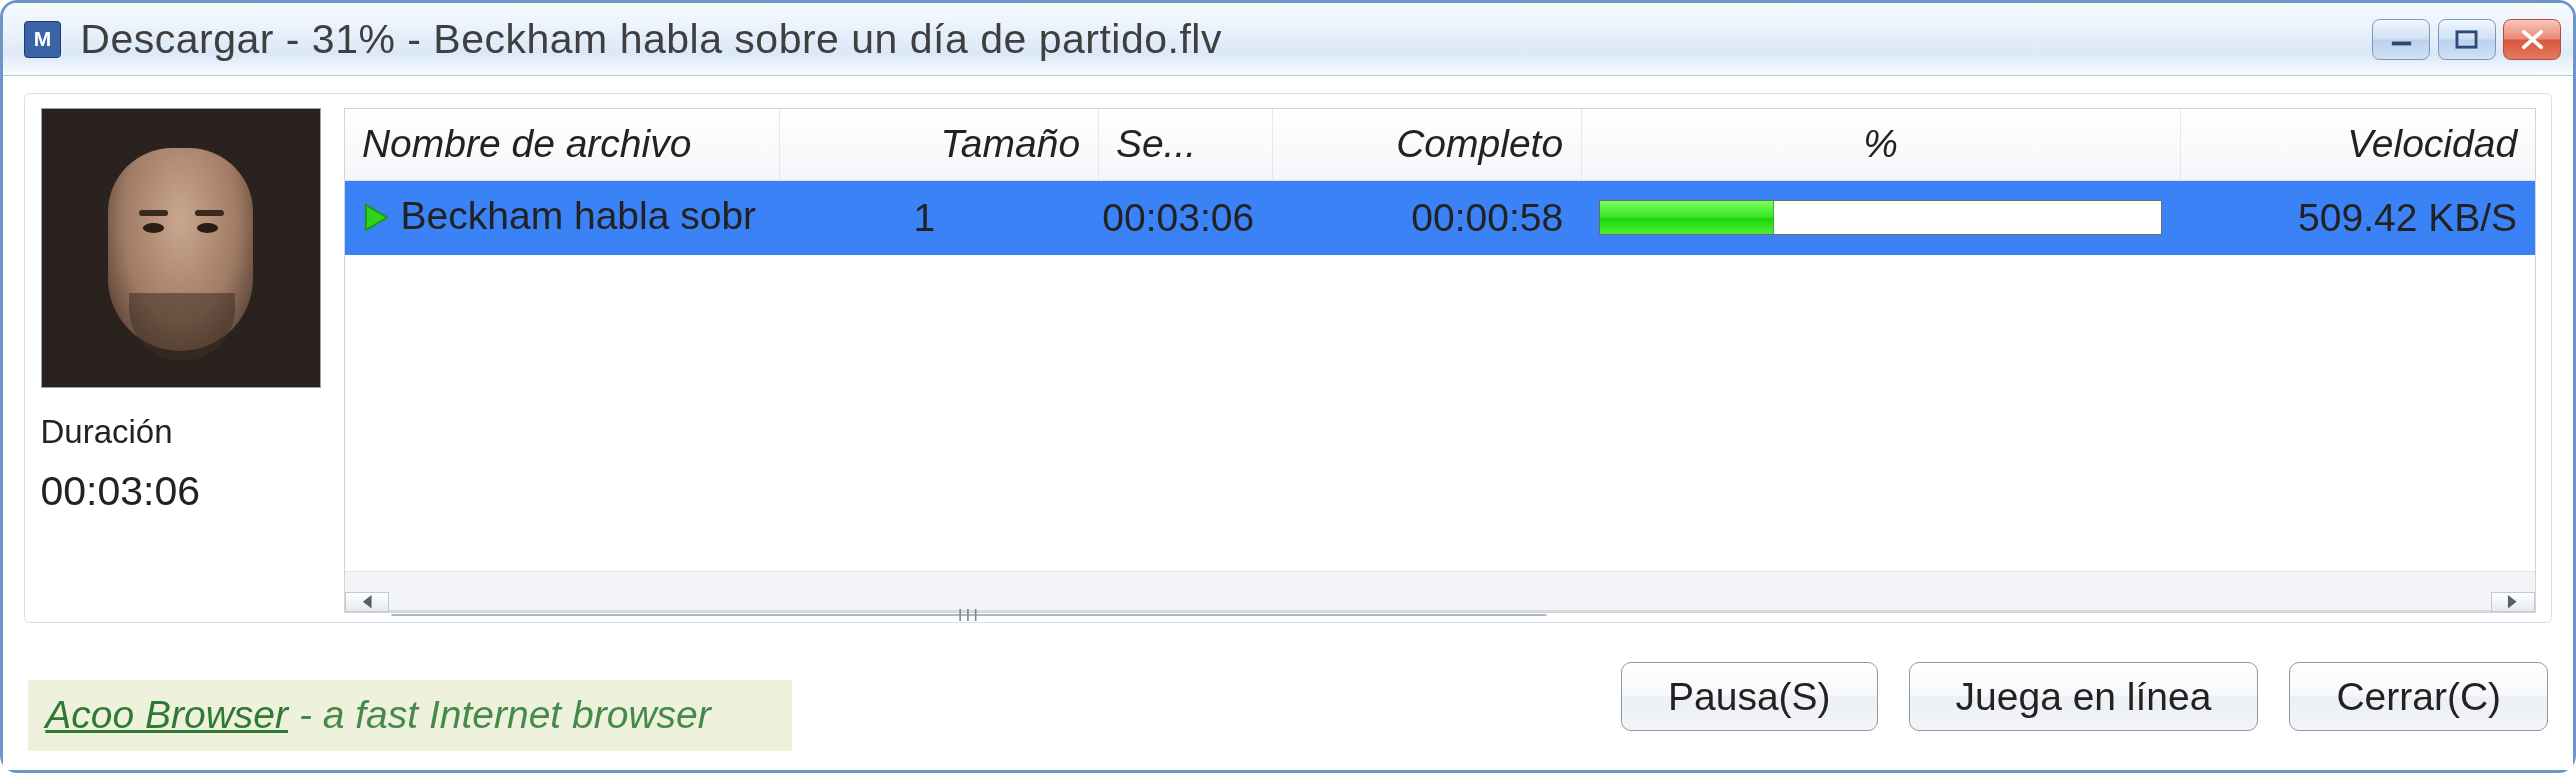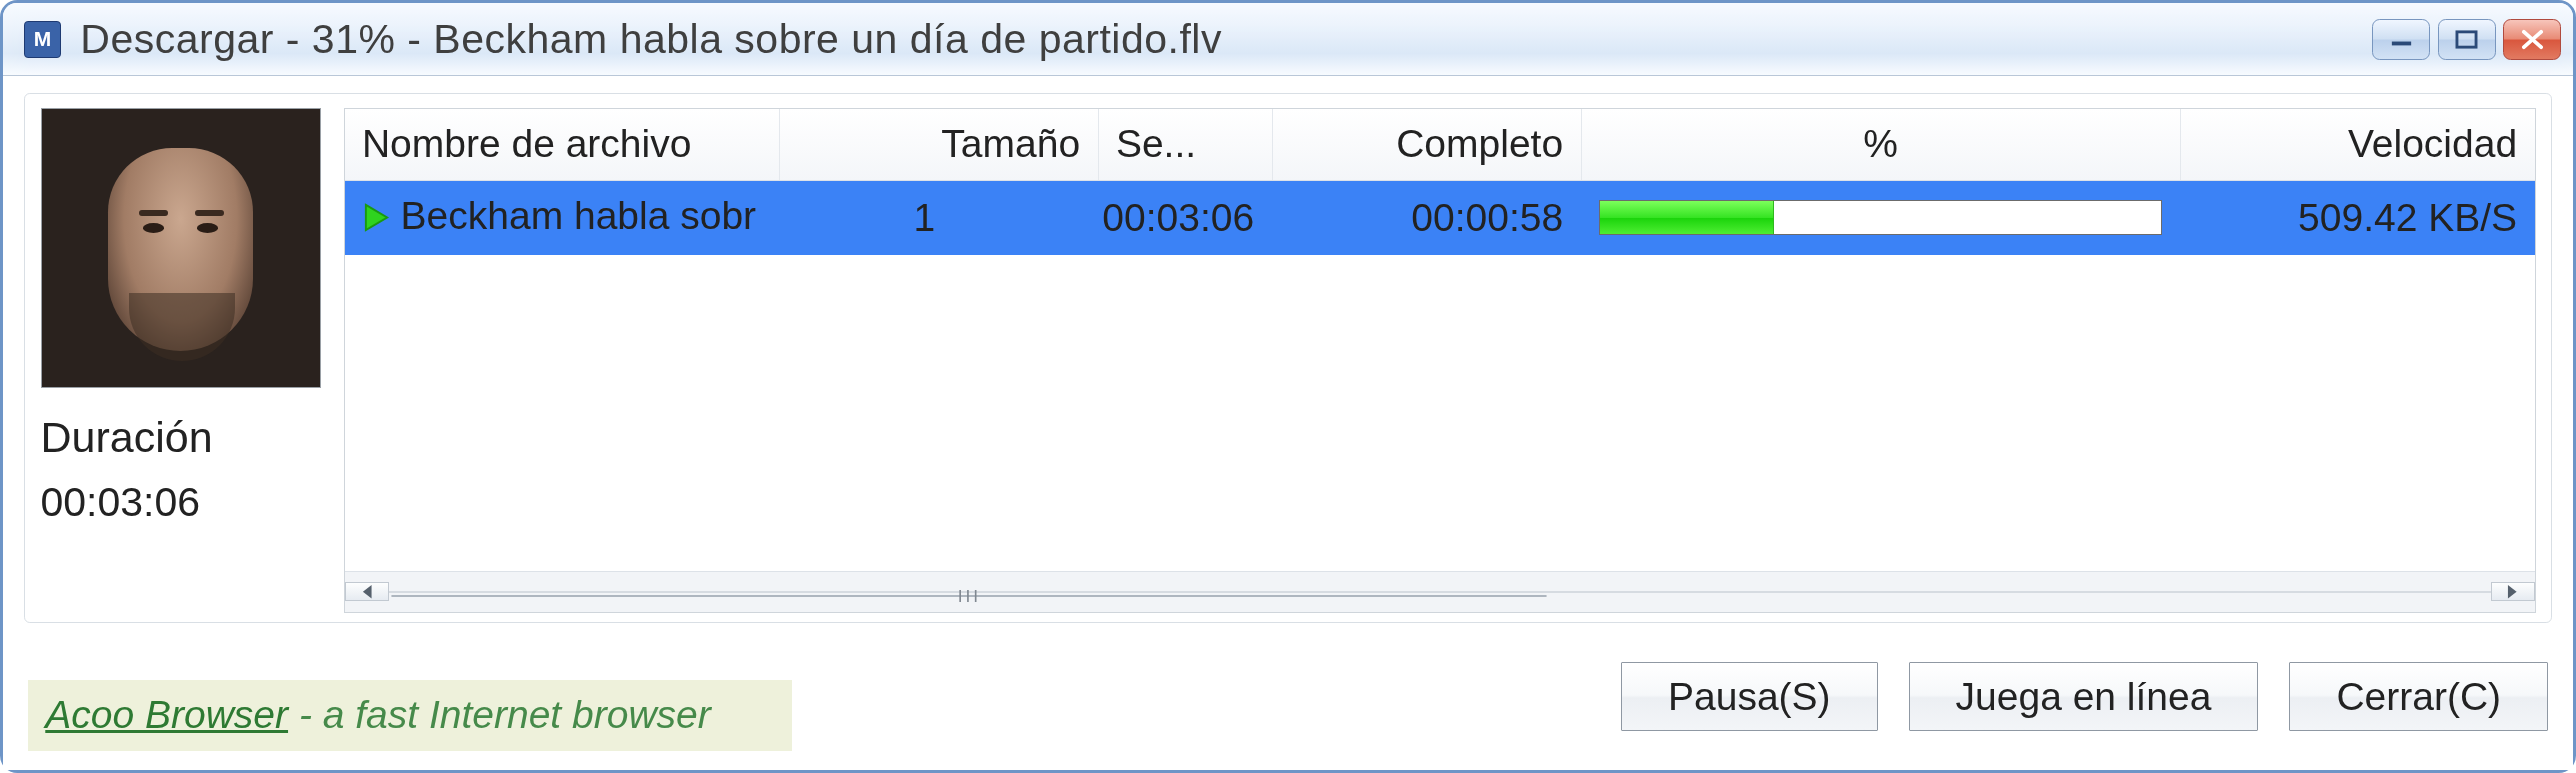--- a/index.html
+++ b/index.html
@@ -82,35 +82,36 @@
     position: absolute; left: 66px; top: 39px; width: 145px; height: 203px;
     background: radial-gradient(ellipse at 50% 35%, #caa78f 0%, #a17c65 55%, #5b4336 85%);
     border-radius: 77px 77px 87px 87px;
   }
   .thumb .eye { position: absolute; width: 21px; height: 9.7px; background:#2a1d16; border-radius: 50%; }
   .thumb .eye.l { left: 101px; top: 114px; }
   .thumb .eye.r { left: 155px; top: 114px; }
   .thumb .brow { position:absolute; width:29px;height:5.8px;background:#3a2a20;border-radius:2.9px; }
   .thumb .brow.l{ left:97px; top:101px; } .thumb .brow.r{ left:153px; top:101px; }
   .thumb .beard{ position:absolute; left:87px; top:184px; width:106px; height:68px; background:rgba(60,45,35,0.55); border-radius: 0 0 58px 58px; }
-  .dur-lbl { font-size: 43px; color:#222; margin-top: 25px; }
+  .dur-lbl { font-size: 33px; color:#222; margin-top: 25px; }
   .dur-val { font-size: 41px; color:#222; margin-top: 17.4px; }
 
   .right-col { flex: 1; display: flex; flex-direction: column; min-width: 0; }
 
   .listview {
     border: 1.9px solid #cfd5db;
     background: #fff;
     flex: 1; min-height: 0;
     display: flex; flex-direction: column;
   }
   .lv-header {
     display: flex;
     background: linear-gradient(to bottom, #ffffff, #f4f6f9);
     border-bottom: 1px solid #dde2e8;
+    font-style: italic;
   }
   .lv-header .col, .lv-row .cell {
     font-size: 39px; color: #222;
     padding: 13.5px 17.4px 13.5px 17.4px;
     border-right: 1px solid #e4e8ed;
     white-space: nowrap; overflow: hidden; text-overflow: clip;
   }
   .lv-header .col:last-child, .lv-row .cell:last-child { border-right: none; }
   .c-name { flex: 0 0 435px; }
   .c-sec  { flex: 0 0 174px; }
@@ -139,21 +140,21 @@
     position: absolute; left: 0; top: 0; bottom: 0;
     background: linear-gradient(to bottom, #7cff5b, #36e423 50%, #1bd40b 52%, #4eee33);
     border-right: 1px solid #2fb81f;
   }
 
   
   .hscroll {
     height: 41px;
     background: #f2f4f7;
     border-top: 1px solid #dde2e8;
-    display: flex; align-items: center;
+    display: flex; align-items: flex-end;
   }
   .hs-btn {
     width: 44px;
     background: linear-gradient(to bottom,#fdfefe,#e6ebf1);
     border: 1px solid #c2c9d1;
     display:flex;align-items:center;justify-content:center;
     cursor: pointer;
   }
   .hs-track { flex:1; position: relative; background:#eef1f5; border:1px solid #d6dbe1; border-left:none; border-right:none; }
   .hs-thumb {
@@ -178,21 +179,21 @@
     color: #468a4a;
     min-width: 764px;
     margin-top: 37px;
   }
   .ad a { color: #2e7a33; text-decoration: underline; font-style: italic; cursor:pointer; }
   .spacer { flex: 1; }
   .btn {
     font-size: 39px; color:#222;
     padding: 11.6px 46px;
     border: 1.9px solid #8f98a3;
-    border-radius: 1px;
+    border-radius: 10px;
     background: linear-gradient(to bottom,#ffffff,#f6f8fa 48%,#eceff3 52%,#f3f5f8);
     cursor: pointer;
   }
 </style>
 </head>
 <body>
 
 <div class="chrome">
 
   <div class="titlebar">

